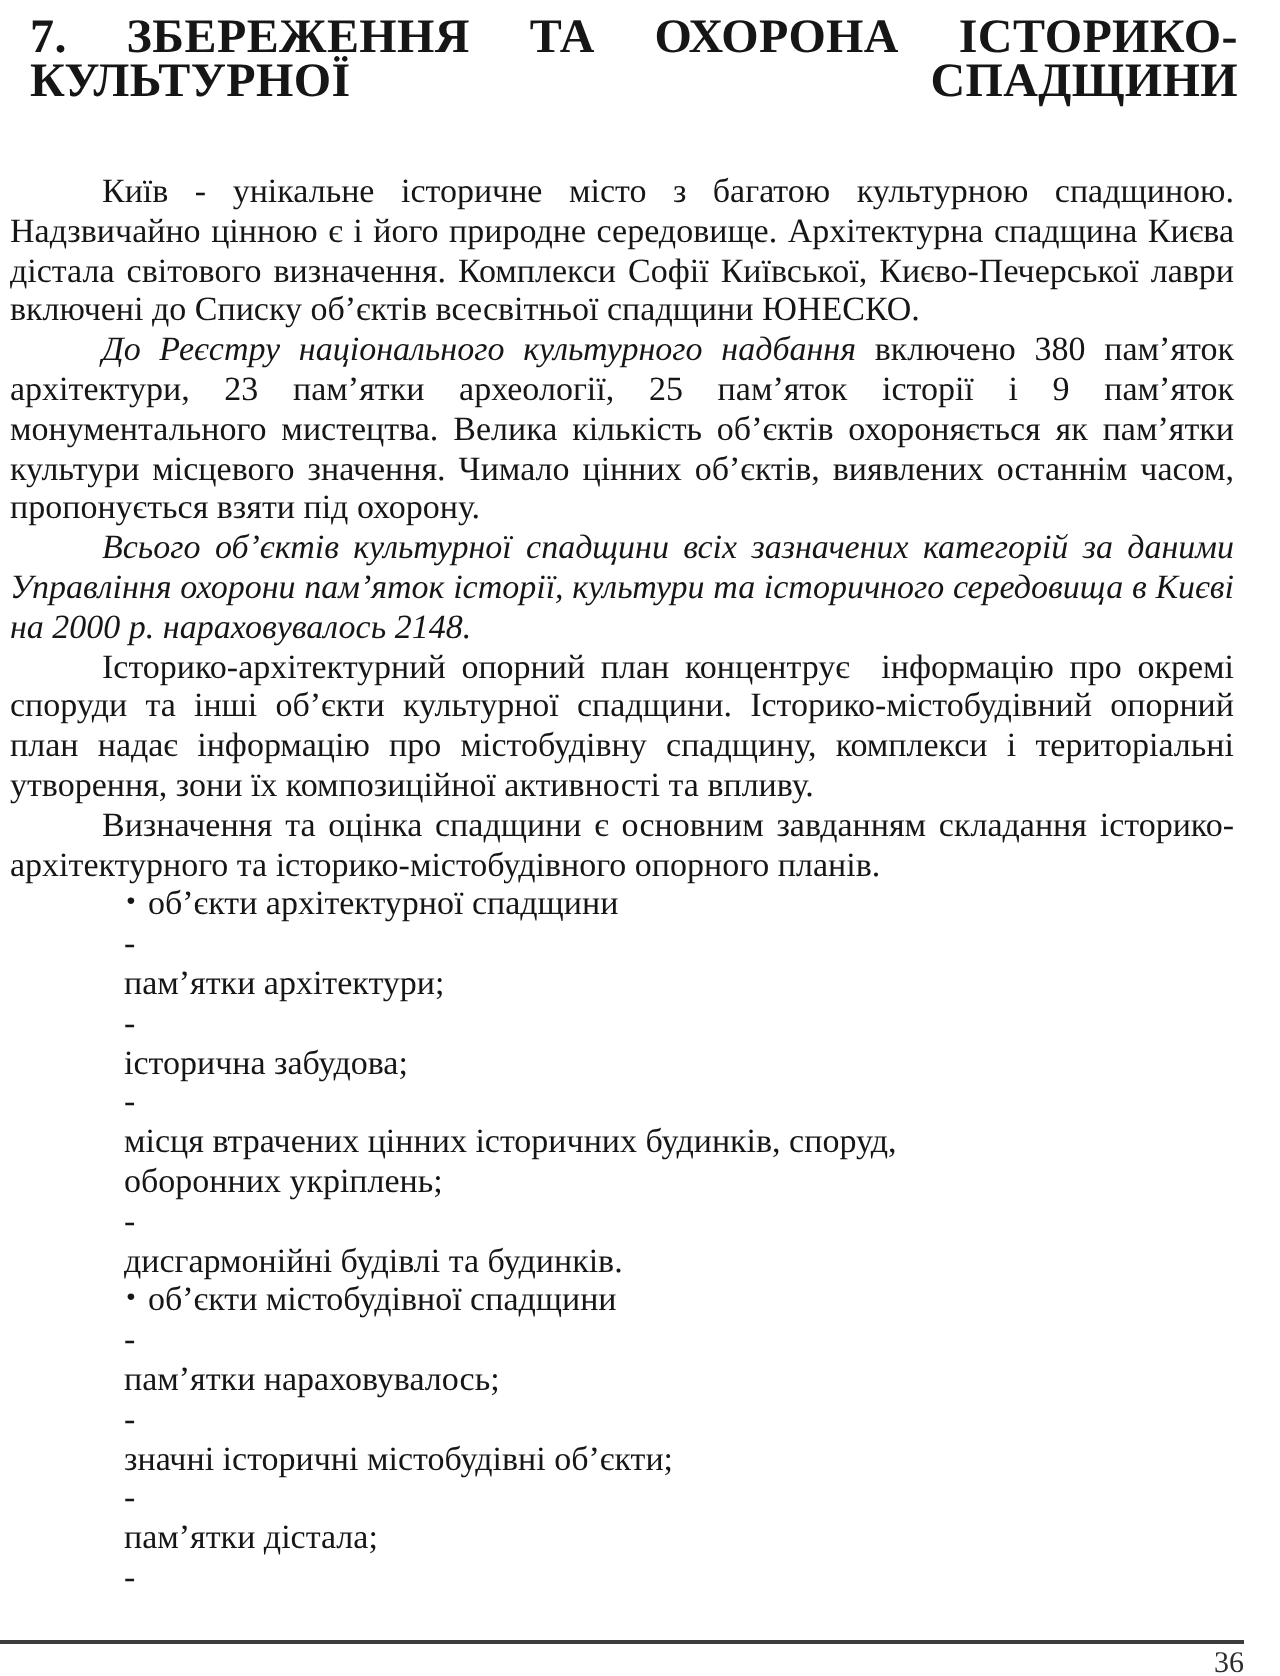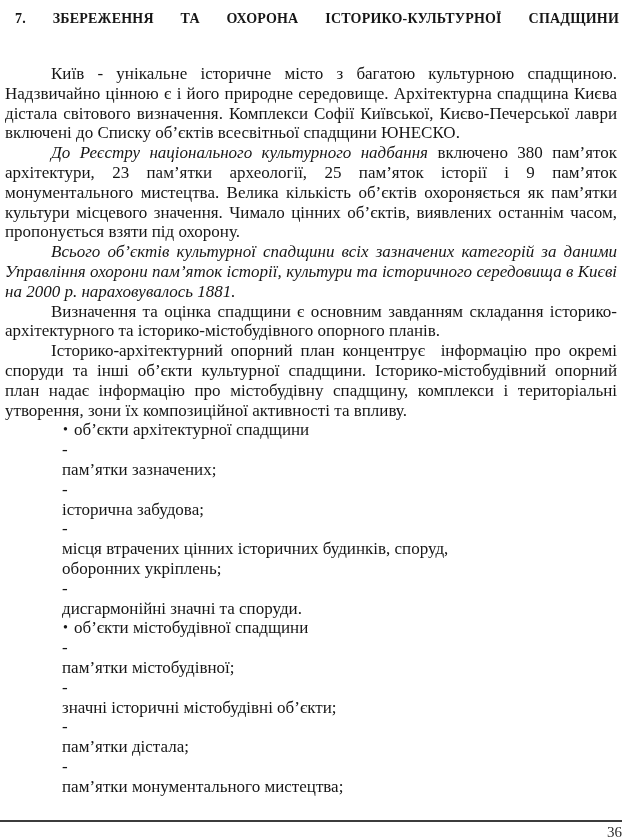--- a/index.html
+++ b/index.html
@@ -15,21 +15,21 @@
     overflow: hidden;
   }
   .page {
     position: relative;
     width: 640px;
     height: 838px;
     background: #ffffff;
   }
   .doc-title {
     margin: 8px 21px 0 15px;
-    font-size: 14px;
+    font-size: 24px;
     font-weight: bold;
     line-height: 22px;
     text-align: justify;
     text-align-last: justify;
     letter-spacing: 0.2px;
   }
   .content {
     margin: 34px 23px 0 5px;
     font-size: 17px;
     line-height: 19.8px;
@@ -97,59 +97,59 @@
 <div class="page">
 
   <h1 class="doc-title">7. ЗБЕРЕЖЕННЯ ТА ОХОРОНА ІСТОРИКО-КУЛЬТУРНОЇ СПАДЩИНИ</h1>
 
   <div class="content">
 
     <p class="para">Київ - унікальне історичне місто з багатою культурною спадщиною. Надзвичайно цінною є і його природне середовище. Архітектурна спадщина Києва дістала світового визначення. Комплекси Софії Київської, Києво-Печерської лаври включені до Списку об’єктів всесвітньої спадщини ЮНЕСКО.</p>
 
     <p class="para"><span class="bi">До Реєстру національного культурного надбання</span><span> включено 380 пам’яток архітектури, 23 пам’ятки археології, 25 пам’яток історії і 9 пам’яток монументального мистецтва. Велика кількість об’єктів охороняється як пам’ятки культури місцевого значення. Чимало цінних об’єктів, виявлених останнім часом, пропонується взяти під охорону.</span></p>
 
-    <p class="para bi">Всього об’єктів культурної спадщини всіх зазначених категорій за даними Управління охорони пам’яток історії, культури та історичного середовища в Києві на 2000 р. нараховувалось 1881.</p>
+    <p class="para bi">Всього об’єктів культурної спадщини всіх зазначених категорій за даними Управління охорони пам’яток історії, культури та історичного середовища в Києві на 2000 р. нараховувалось 2148.</p>
+
+    <p class="para">Історико-архітектурний опорний план концентрує  інформацію про окремі споруди та інші об’єкти культурної спадщини. Історико-містобудівний опорний план надає інформацію про містобудівну спадщину, комплекси і територіальні утворення, зони їх композиційної активності та впливу.</p>
 
     <p class="para">Визначення та оцінка спадщини є основним завданням складання історико-архітектурного та історико-містобудівного опорного планів.</p>
-
-    <p class="para">Історико-архітектурний опорний план концентрує  інформацію про окремі споруди та інші об’єкти культурної спадщини. Історико-містобудівний опорний план надає інформацію про містобудівну спадщину, комплекси і територіальні утворення, зони їх композиційної активності та впливу.</p>
 
 
     <div class="li bullet">
       <span class="mk">•</span>
       <span>об’єкти архітектурної спадщини</span>
     </div>
     <div class="li dash">
-      <span class="mk">-</span><span>пам’ятки зазначених;</span>
+      <span class="mk">-</span><span>пам’ятки архітектури;</span>
     </div>
     <div class="li dash">
       <span class="mk">-</span><span>історична забудова;</span>
     </div>
     <div class="li dash">
       <span class="mk">-</span><span>місця втрачених цінних історичних будинків, споруд,
 оборонних укріплень;</span>
     </div>
     <div class="li dash">
-      <span class="mk">-</span><span>дисгармонійні значні та споруди.</span>
+      <span class="mk">-</span><span>дисгармонійні будівлі та будинків.</span>
     </div>
     <div class="li bullet">
       <span class="mk">•</span>
       <span>об’єкти містобудівної спадщини</span>
     </div>
     <div class="li dash">
-      <span class="mk">-</span><span>пам’ятки містобудівної;</span>
+      <span class="mk">-</span><span>пам’ятки нараховувалось;</span>
     </div>
     <div class="li dash">
       <span class="mk">-</span><span>значні історичні містобудівні об’єкти;</span>
     </div>
     <div class="li dash">
       <span class="mk">-</span><span>пам’ятки дістала;</span>
     </div>
     <div class="li dash">
-      <span class="mk">-</span><span>пам’ятки монументального мистецтва;</span>
+      <span class="mk">-</span>
     </div>
 
   </div>
 
   <div class="footer-rule"></div>
   <div class="page-num">36</div>
 
 </div>
 
 </body></html>

